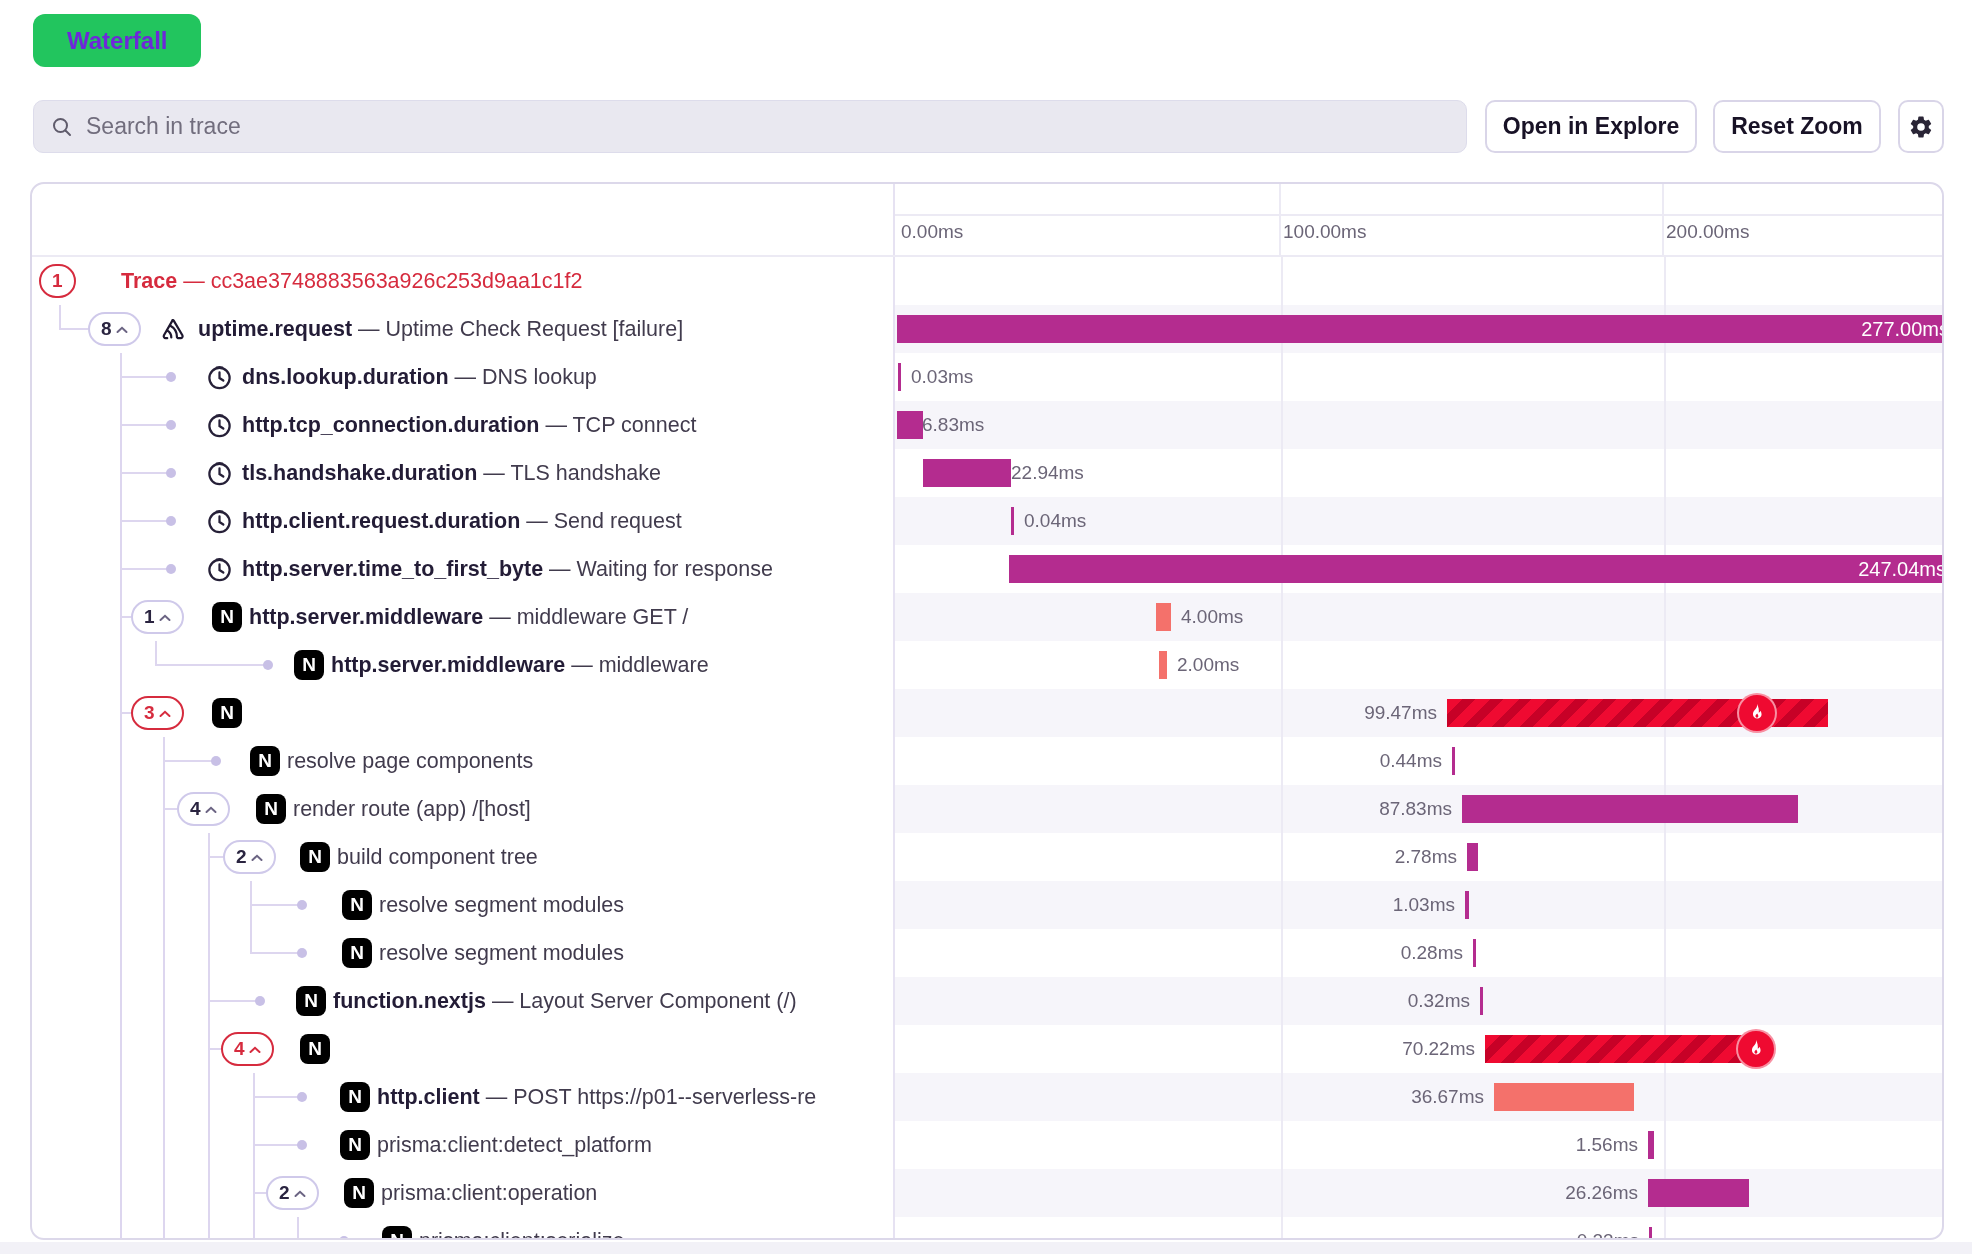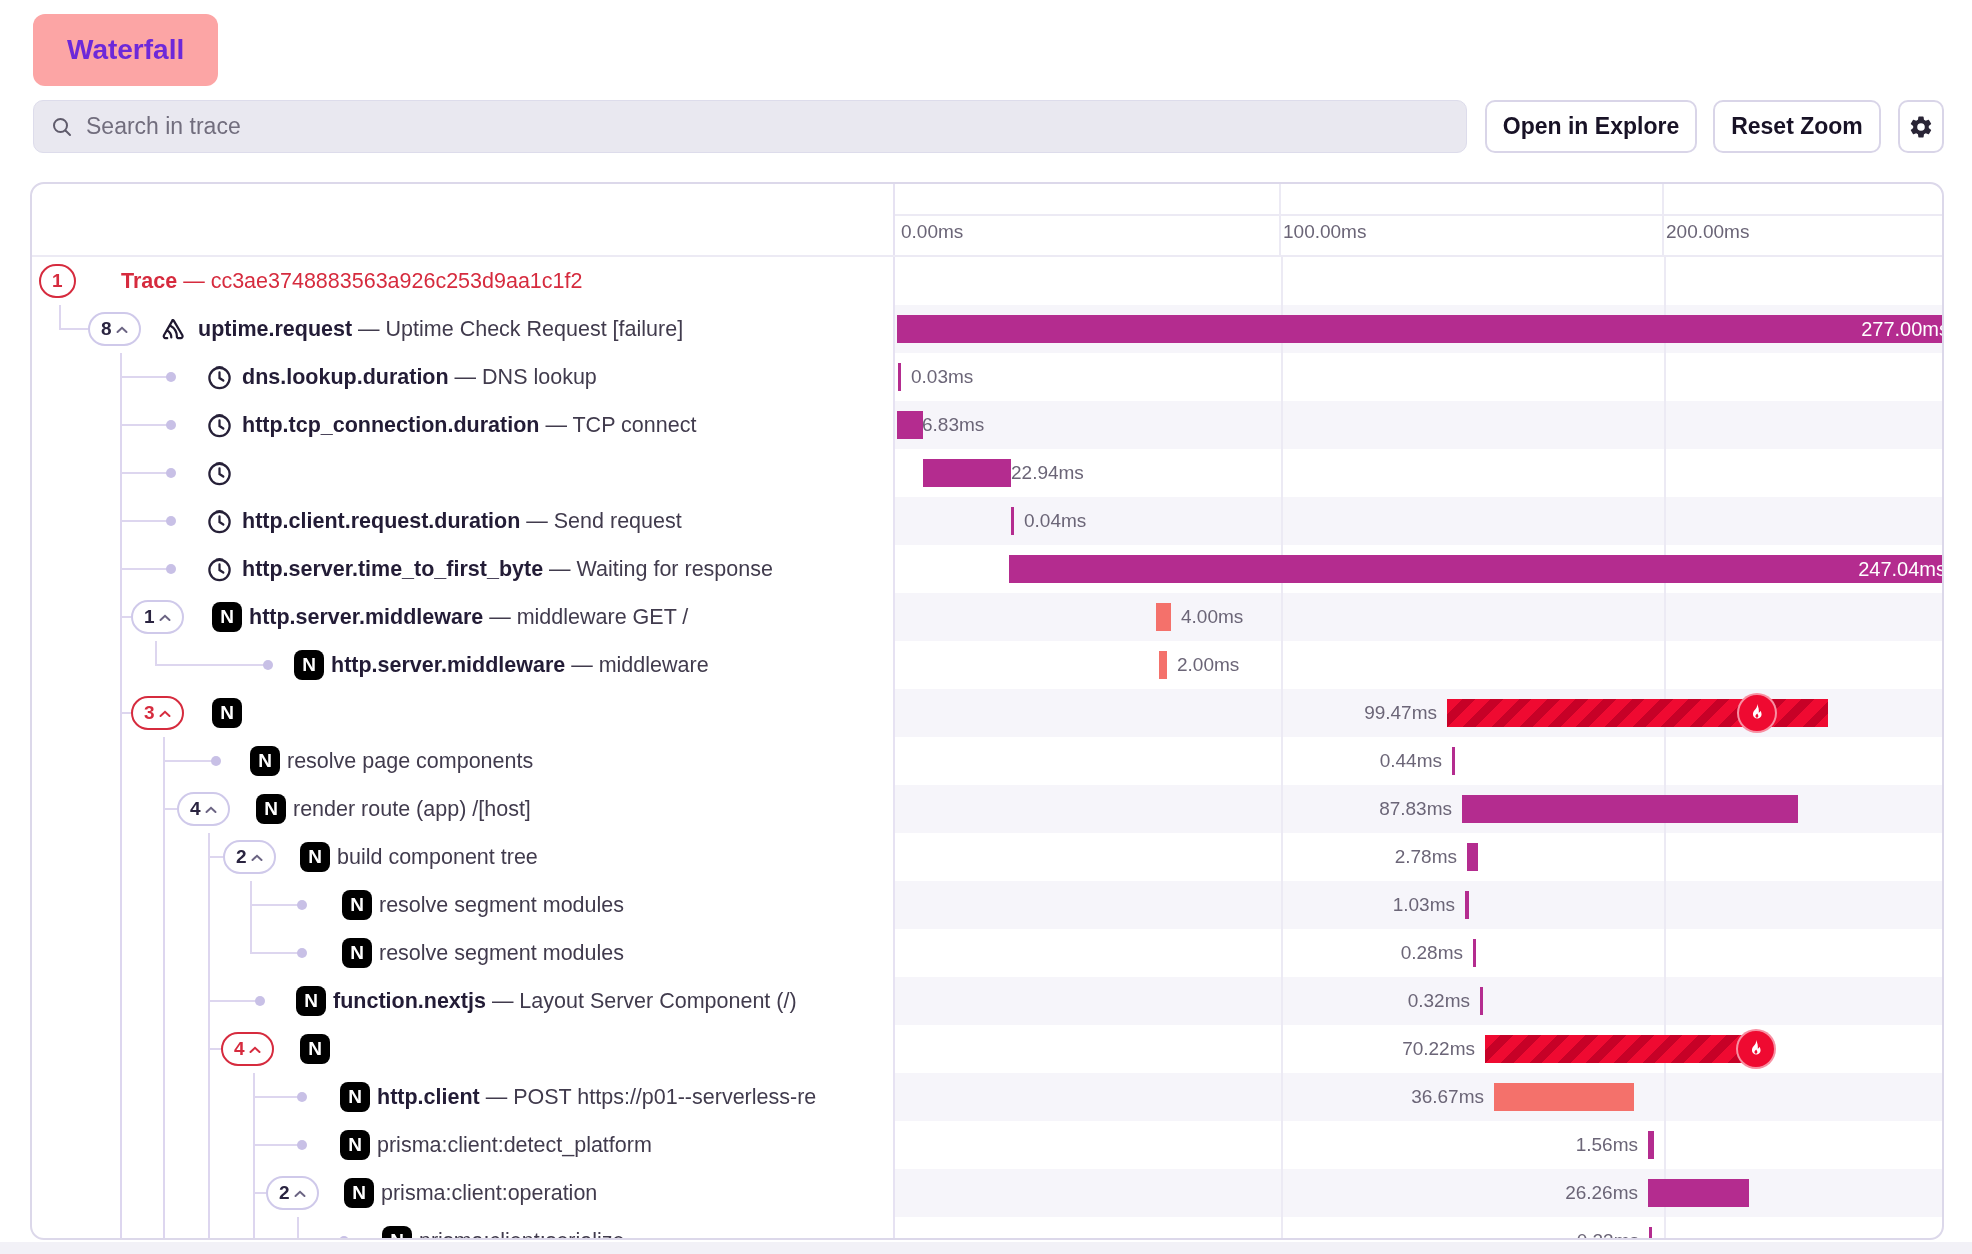--- a/index.html
+++ b/index.html
@@ -8,22 +8,22 @@
     --name:#231c36; --desc:#413b4d; --dur:#6b6577;
     --line:#ddd6ef; --dot:#c8c0e6; --pillb:#cfc9ea;
     --panelb:#dcd8ea; --div:#e6e2f2; --grid:#eceaf4; --alt:#f6f5fa;
   }
   *{margin:0;padding:0;box-sizing:border-box}
   html,body{width:1972px;height:1254px;overflow:hidden;background:#fff;
     font-family:"Liberation Sans",sans-serif;-webkit-font-smoothing:antialiased}
   .page{position:relative;width:1972px;height:1254px}
 
   
-  .tab{position:absolute;left:33px;top:14px;height:72px;padding:0 34px;border:none;
-    background:#fca5a5;border-radius:12px;color:#6d28d9;font-size:28px;font-weight:600;
+  .tab{position:absolute;left:33px;top:14px;height:53px;padding:0 34px;border:none;
+    background:#22c55e;border-radius:12px;color:#6d28d9;font-size:24px;font-weight:600;
     font-family:inherit;display:flex;align-items:center;cursor:pointer}
 
   
   .search{position:absolute;left:33px;top:100px;width:1434px;height:53px;background:#e9e8f0;
     border:1px solid #dddceb;border-radius:10px;display:flex;align-items:center;padding:0 16px;gap:12px}
   .search .ph{color:#716d7d;font-size:23px}
   .btn{position:absolute;top:100px;height:53px;background:#fff;border:2px solid #d9d5e8;border-radius:10px;
     font-family:inherit;font-size:23px;font-weight:700;color:#181226;display:flex;align-items:center;
     justify-content:center;cursor:pointer}
   .btn.explore{left:1485px;width:212px}
@@ -198,20 +198,21 @@
             <i class="vl" style="left:88px"></i>
             <i class="hstub" style="left:88px;width:50px"></i>
             <i class="dot" style="left:134px"></i>
             <span class="ic" style="left:173px">
               <svg width="27" height="27" viewBox="0 0 24 24" fill="none" stroke="#262038" stroke-width="2" stroke-linecap="round">
                 <circle cx="12" cy="12.5" r="9"></circle>
                 <path d="M12 7.5 v5 l3.4 2.2"></path>
                 <path d="M9.5 3.2 a9 9 0 0 1 5 0"></path>
               </svg>
             </span>
+            <span class="txt" style="left:210px"><b>tls.handshake.duration</b><span class="sep"> — </span><span class="desc">TLS handshake</span></span>
           </div>
           <div class="cell-r">
             <div class="bar" style="left:28px;width:88px"></div>
             <span class="blab" style="left:116px">22.94ms</span>
           </div>
         </div>
         <div class="row alt">
           <div class="cell-l">
             <i class="vl" style="left:88px"></i>
             <i class="hstub" style="left:88px;width:50px"></i>

